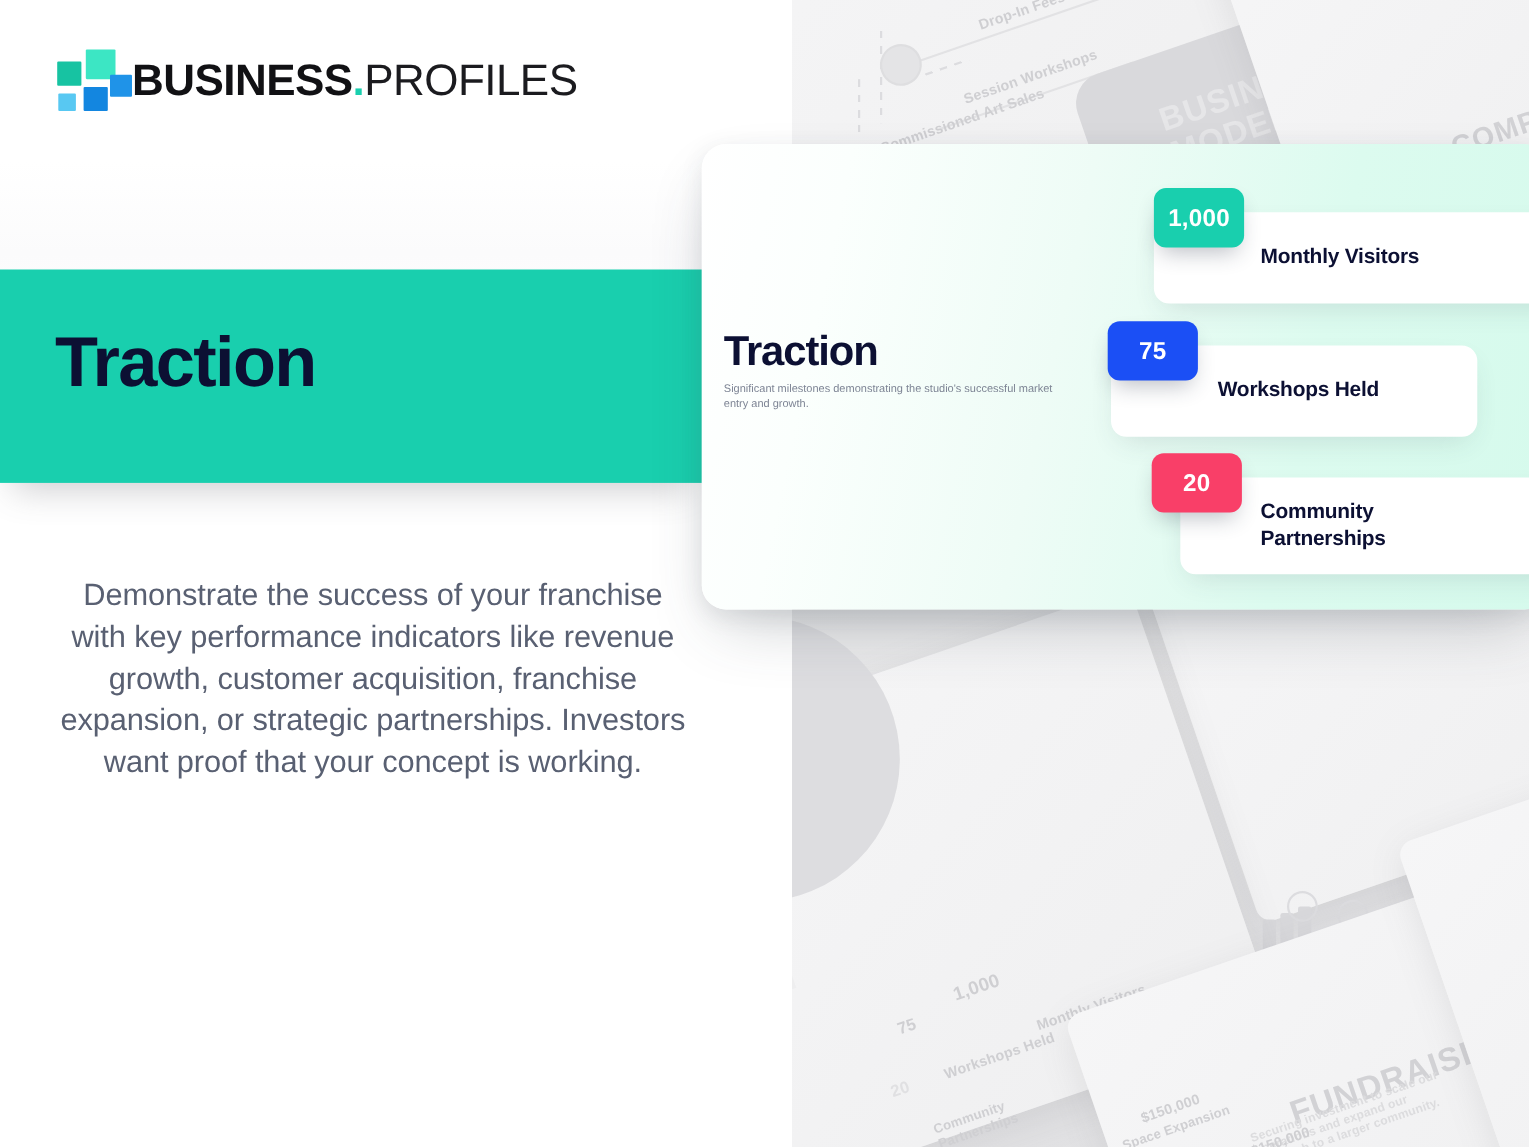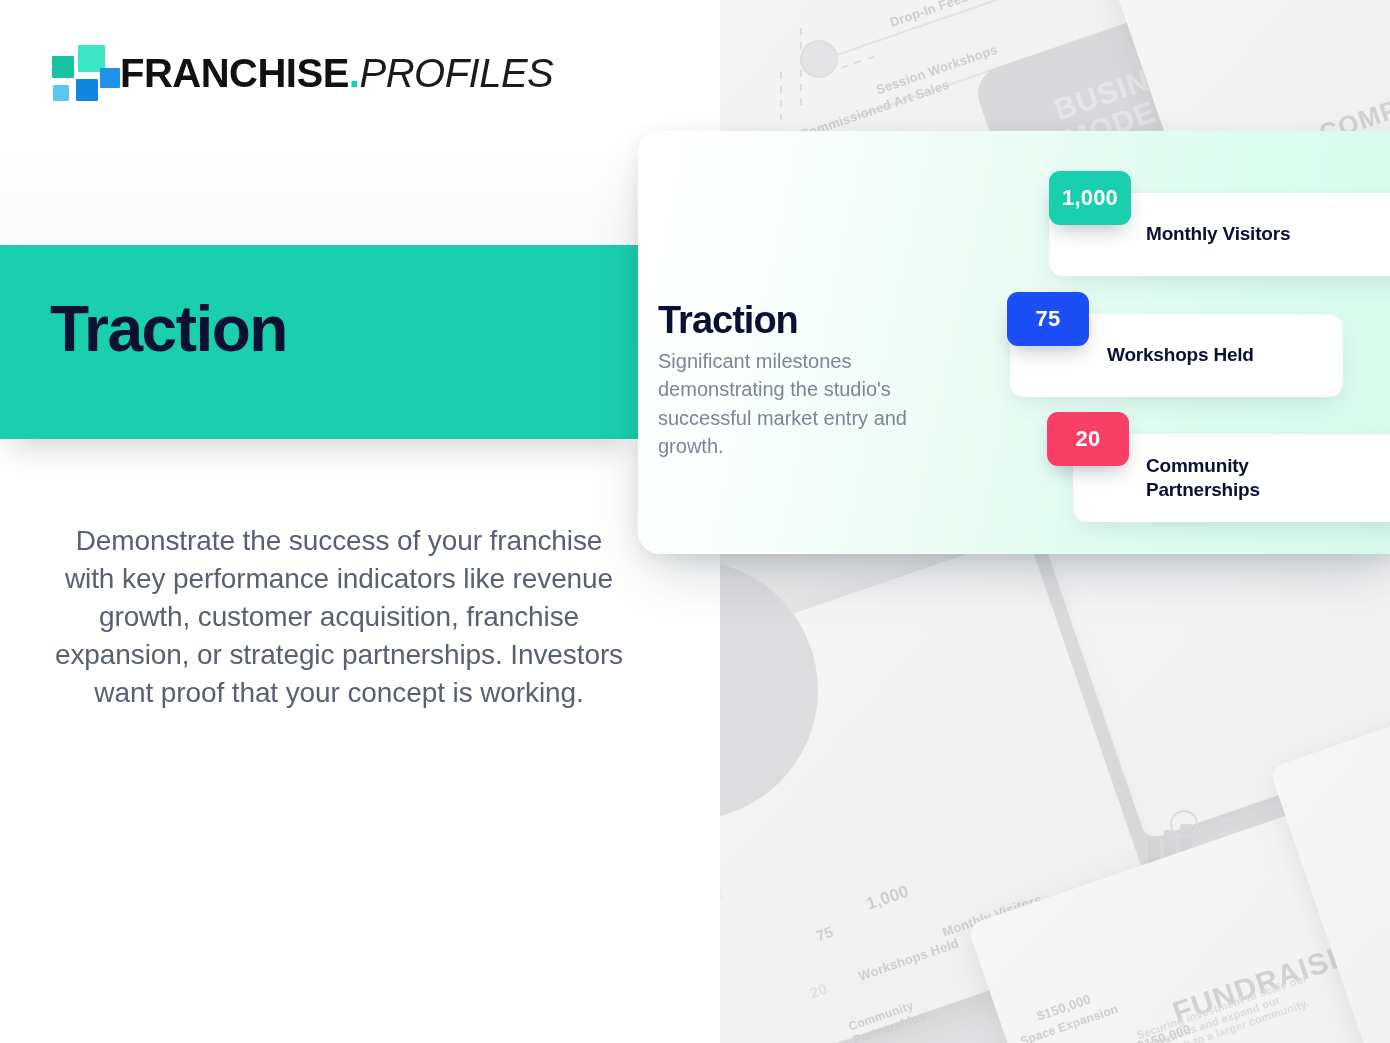--- a/index.html
+++ b/index.html
@@ -84,21 +84,21 @@
   .logo-text {
     margin-left:14px;
     font-size:40px;
     line-height:1;
     letter-spacing:-.5px;
     white-space:nowrap;
     color:#111114;
   }
   .logo-text .bold { font-weight:700; }
   .logo-text .dot { color:#19cfae; font-weight:700; }
-  .logo-text .thin { font-weight:300; color:#1b1b1f;font-style:italic; }
+  .logo-text .thin { font-weight:300; color:#1b1b1f; }
 
   
   .banner {
     position:absolute; left:0; top:245px; width:638px; height:194px;
     background:#19cfae;
     box-shadow:0 18px 30px -12px rgba(90,90,100,.30);
   }
   .banner-title {
     position:absolute; left:50px; top:52px;
     font-size:64px; font-weight:800; letter-spacing:-1.5px;
@@ -120,21 +120,21 @@
     background:linear-gradient(102deg,#ffffff 0%,#fbfffd 16%,#eefcf6 42%,#dcfbef 70%,#d5faec 100%);
     box-shadow:0 26px 60px -18px rgba(60,70,80,.30), 0 6px 20px rgba(60,70,80,.10);
     overflow:hidden;
   }
   .card-heading {
     position:absolute; left:20px; top:168px;
     font-size:38px; font-weight:800; letter-spacing:-1px; color:#0c1033;
   }
   .card-sub {
     position:absolute; left:20px; top:216px; width:300px;
-    font-size:20px; line-height:1.42; color:#7d8494; font-weight:500;
+    font-size:10px; line-height:1.42; color:#7d8494; font-weight:500;
   }
   .metric-card {
     position:absolute;
     background:#ffffff;
     border-radius:14px;
     box-shadow:0 10px 26px -8px rgba(60,70,90,.16);
     display:flex; align-items:center;
   }
   .metric-label {
     font-size:19px; font-weight:800; color:#0c1033;
@@ -225,21 +225,21 @@
 
     <div class="logo">
       <span class="logo-mark">
         <i class="lm1"></i>
           <i class="lm2"></i>
           <i class="lm3"></i>
           <i class="lm4"></i>
           <i class="lm5"></i>
       </span>
       <span class="logo-text">
-        <span class="bold">FRANCHISE</span><span class="dot">.</span><span class="thin">PROFILES</span>
+        <span class="bold">BUSINESS</span><span class="dot">.</span><span class="thin">PROFILES</span>
       </span>
     </div>
 
     <div class="banner">
       <div class="banner-title">Traction</div>
     </div>
 
     <p class="body-copy">Demonstrate the success of your franchise with key performance indicators like revenue growth, customer acquisition, franchise expansion, or strategic partnerships. Investors want proof that your concept is working.</p>
   </div>
 

